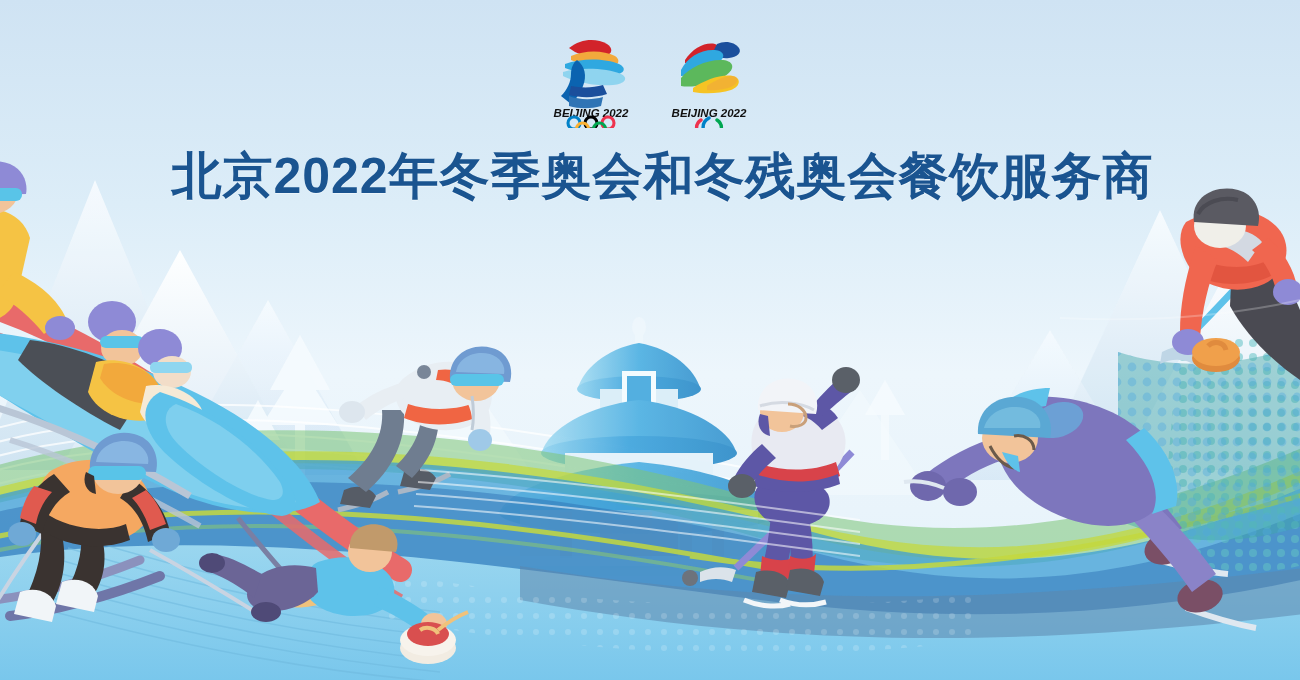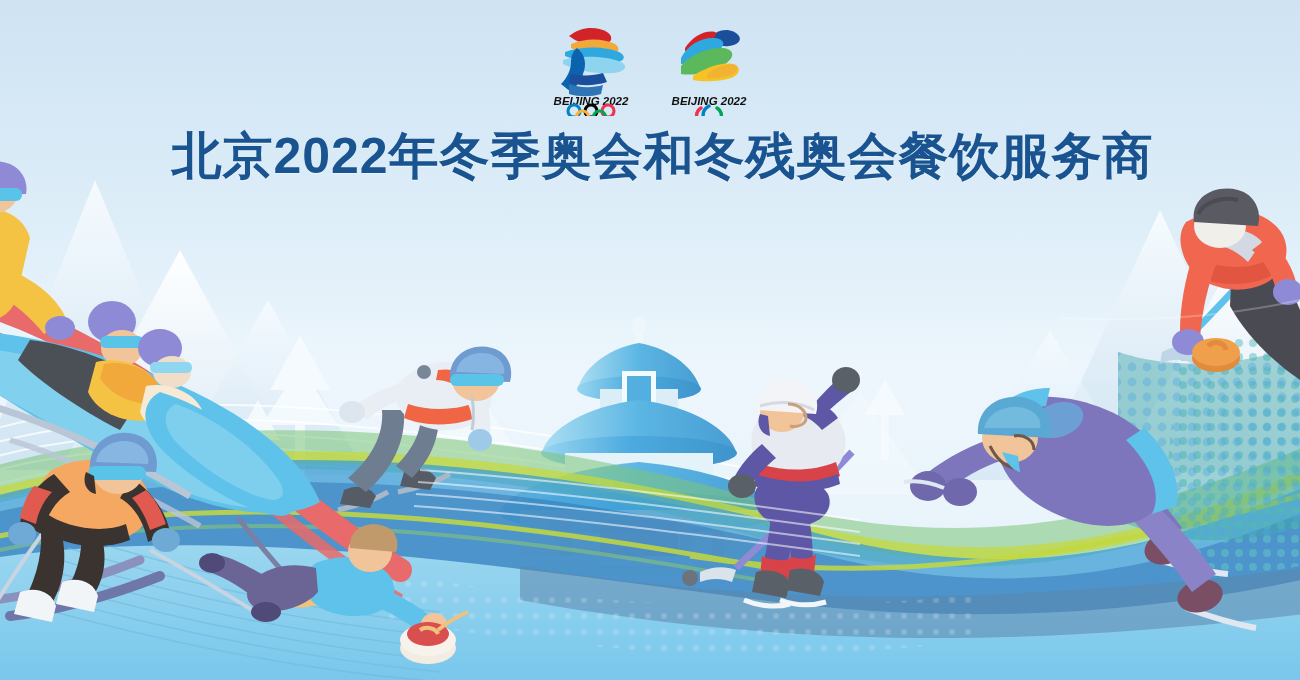--- a/index.html
+++ b/index.html
@@ -28,27 +28,27 @@
     width:1300px;
     z-index:40;
     text-align:center;
     pointer-events:none;
   }
   #emblems{
     display:flex;
     justify-content:center;
     align-items:flex-start;
     gap:18px;
-    padding-top:18px;
+    padding-top:30px;
     pointer-events:auto;
   }
   .emblem{width:100px;height:98px;display:block;}
 
   #title{
-    margin-top:14px;
+    margin-top:22px;
     font-size:50px;
     font-weight:bold;
     letter-spacing:1px;
     color:#1a5490;
     text-shadow:0 1px 0 rgba(255,255,255,.45);
     line-height:1.05;
     white-space:nowrap;
     pointer-events:auto;
     padding-left:25px;
   }

